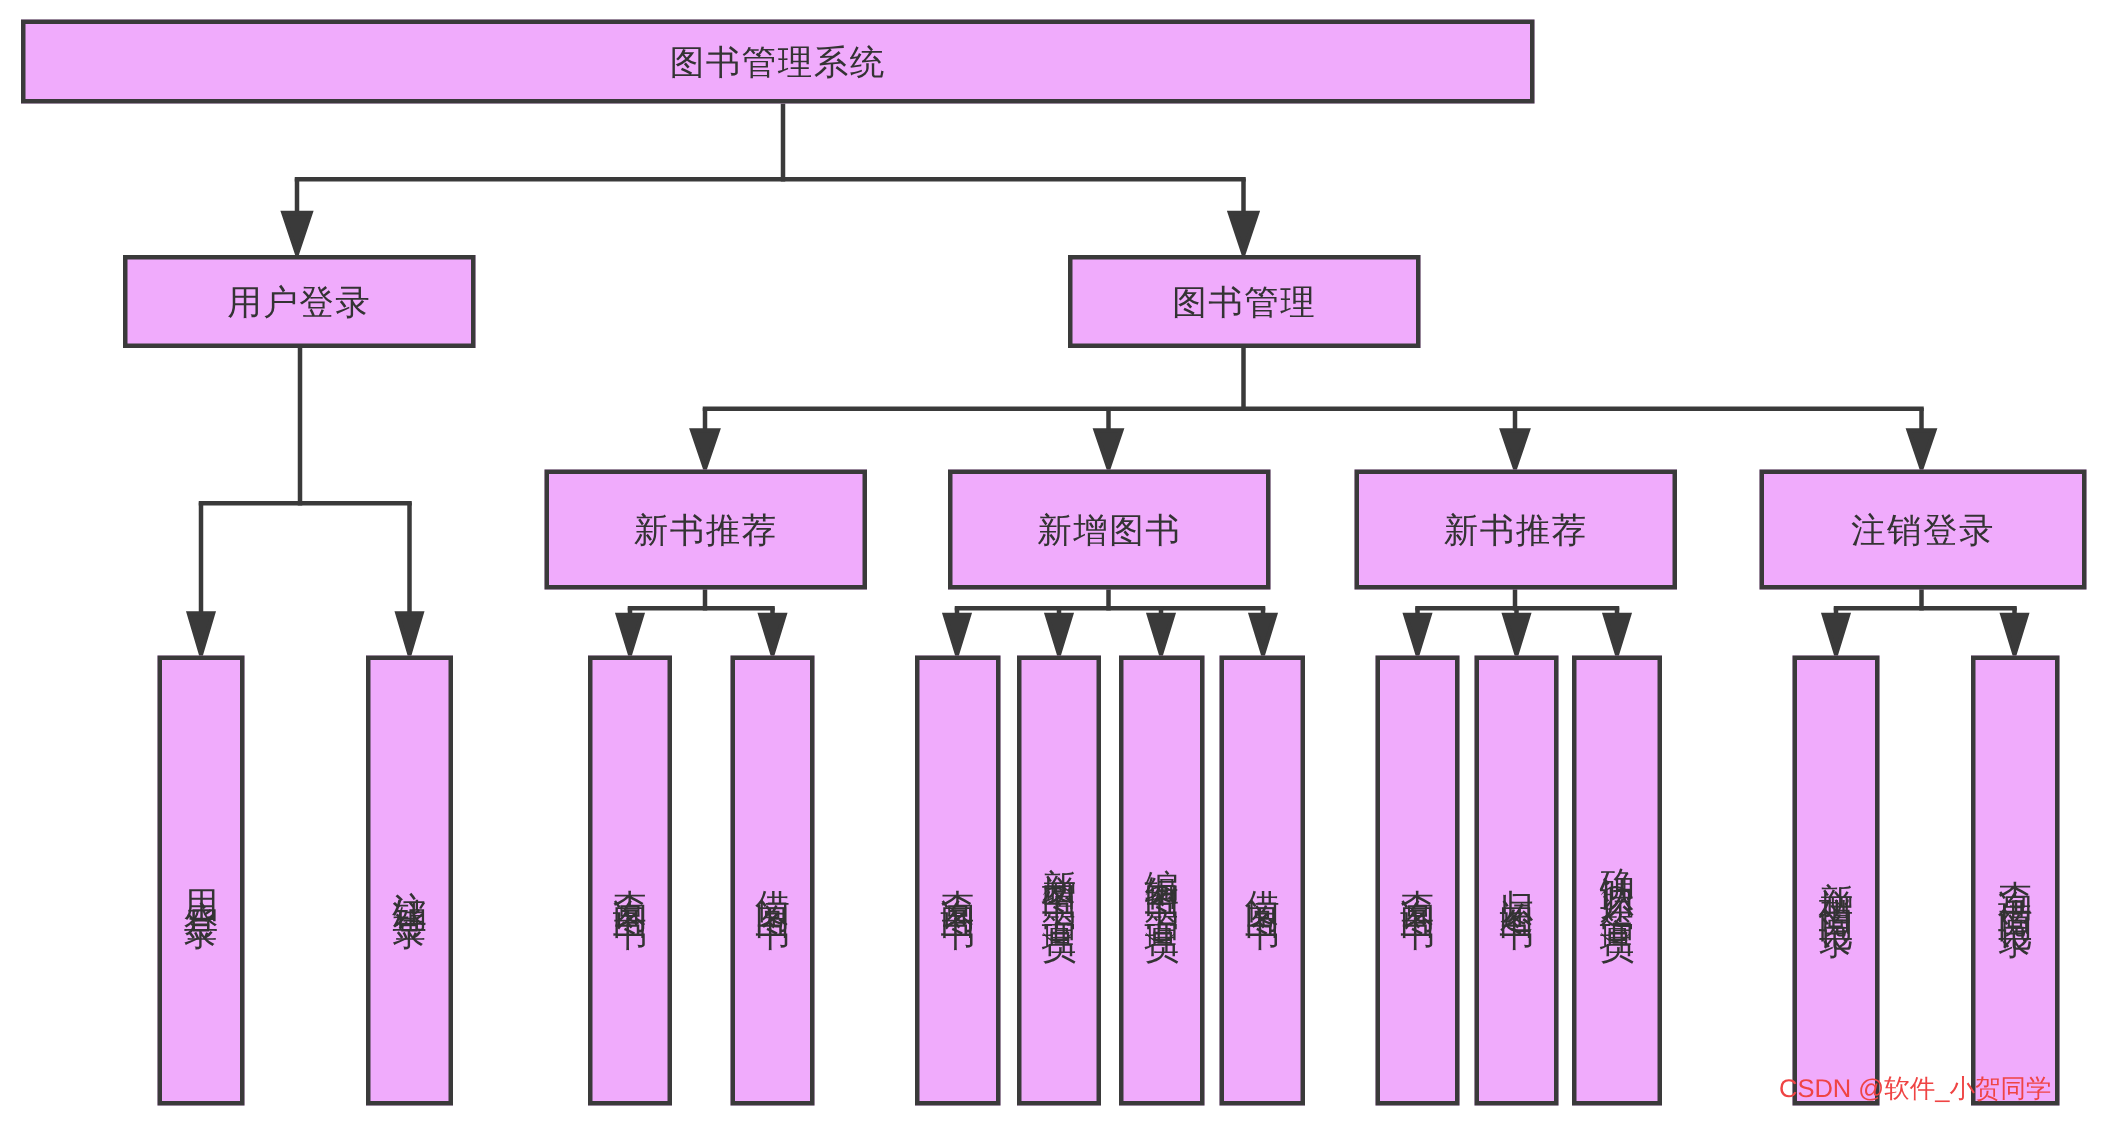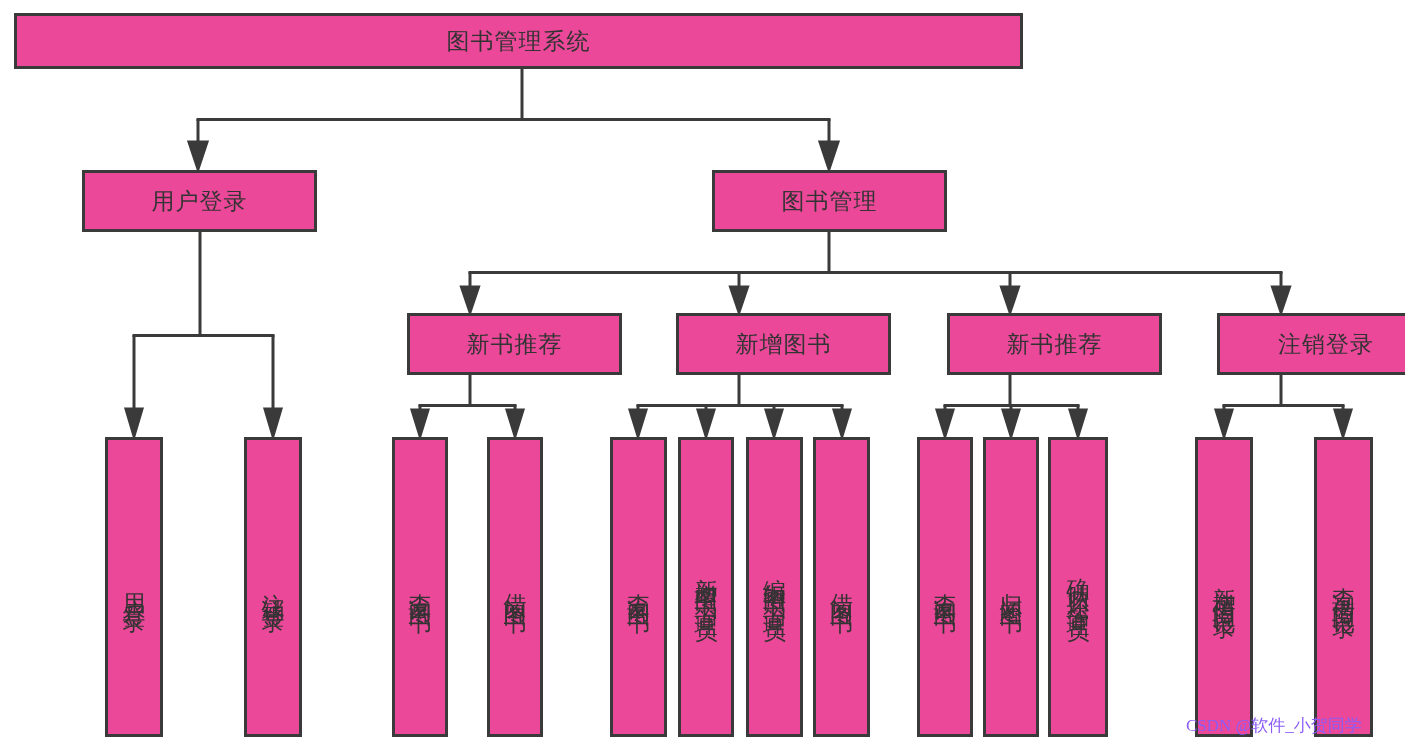--- a/index.html
+++ b/index.html
@@ -13,21 +13,21 @@
   }
   svg.connectors {
     position: absolute;
     left: 0; top: 0;
     width: 1405px; height: 747px;
   }
   .box {
     position: absolute;
     box-sizing: border-box;
     border: 3px solid #3a3a3a;
-    background: #ec4899;
+    background: #f0abfc;
     display: flex;
     align-items: center;
     justify-content: center;
     color: #333333;
   }
   .hlabel {
     font-size: 23px;
     letter-spacing: 1px;
     white-space: nowrap;
   }
@@ -36,21 +36,21 @@
     text-orientation: mixed;
     font-size: 23px;
     letter-spacing: 6px;
     line-height: 1;
     white-space: nowrap;
   }
   .box.root  { left: 14px;  top: 13px;  width: 1009px; height: 56px; }
   .box.l2    { top: 170px; height: 62px; width: 235px; }
   .box.l2a   { left: 82px; }
   .box.l2b   { left: 712px; align-items: center; }
-  .box.l3    { top: 313px; height: 62px; width: 215px; margin-left: 44px; }
+  .box.l3    { top: 313px; height: 80px; width: 215px; }
   .box.l3a   { left: 363px; }
   .box.l3b   { left: 632px; }
   .box.l3c   { left: 903px; }
   .box.l3d   { left: 1173px; width: 218px; }
   .box.leaf  { top: 437px; height: 300px; }
   .leaf.n1   { left: 105px;  width: 58px; }
   .leaf.n2   { left: 244px;  width: 58px; }
   .leaf.n3   { left: 392px;  width: 56px; }
   .leaf.n4   { left: 487px;  width: 56px; }
   .leaf.n5   { left: 610px;  width: 57px; }
@@ -60,23 +60,22 @@
   .leaf.n9   { left: 917px;  width: 56px; }
   .leaf.n10  { left: 983px;  width: 56px; }
   .leaf.n11  { left: 1048px; width: 60px; }
   .leaf.n12  { left: 1195px; width: 58px; }
   .leaf.n13  { left: 1314px; width: 59px; }
   .watermark {
     position: absolute;
     left: 1186px;
     top: 714px;
     font-size: 17px;
-    color: #8b5cf6;
+    color: #ef4444;
     white-space: nowrap;
-    font-family: Liberation Serif, serif;
   }
 </style>
 </head>
 <body>
 
 <div class="canvas">
 
   <svg class="connectors" viewBox="0 0 1405 747" xmlns="http://www.w3.org/2000/svg">
     <g stroke="#3a3a3a" stroke-width="3" fill="#3a3a3a">
 

